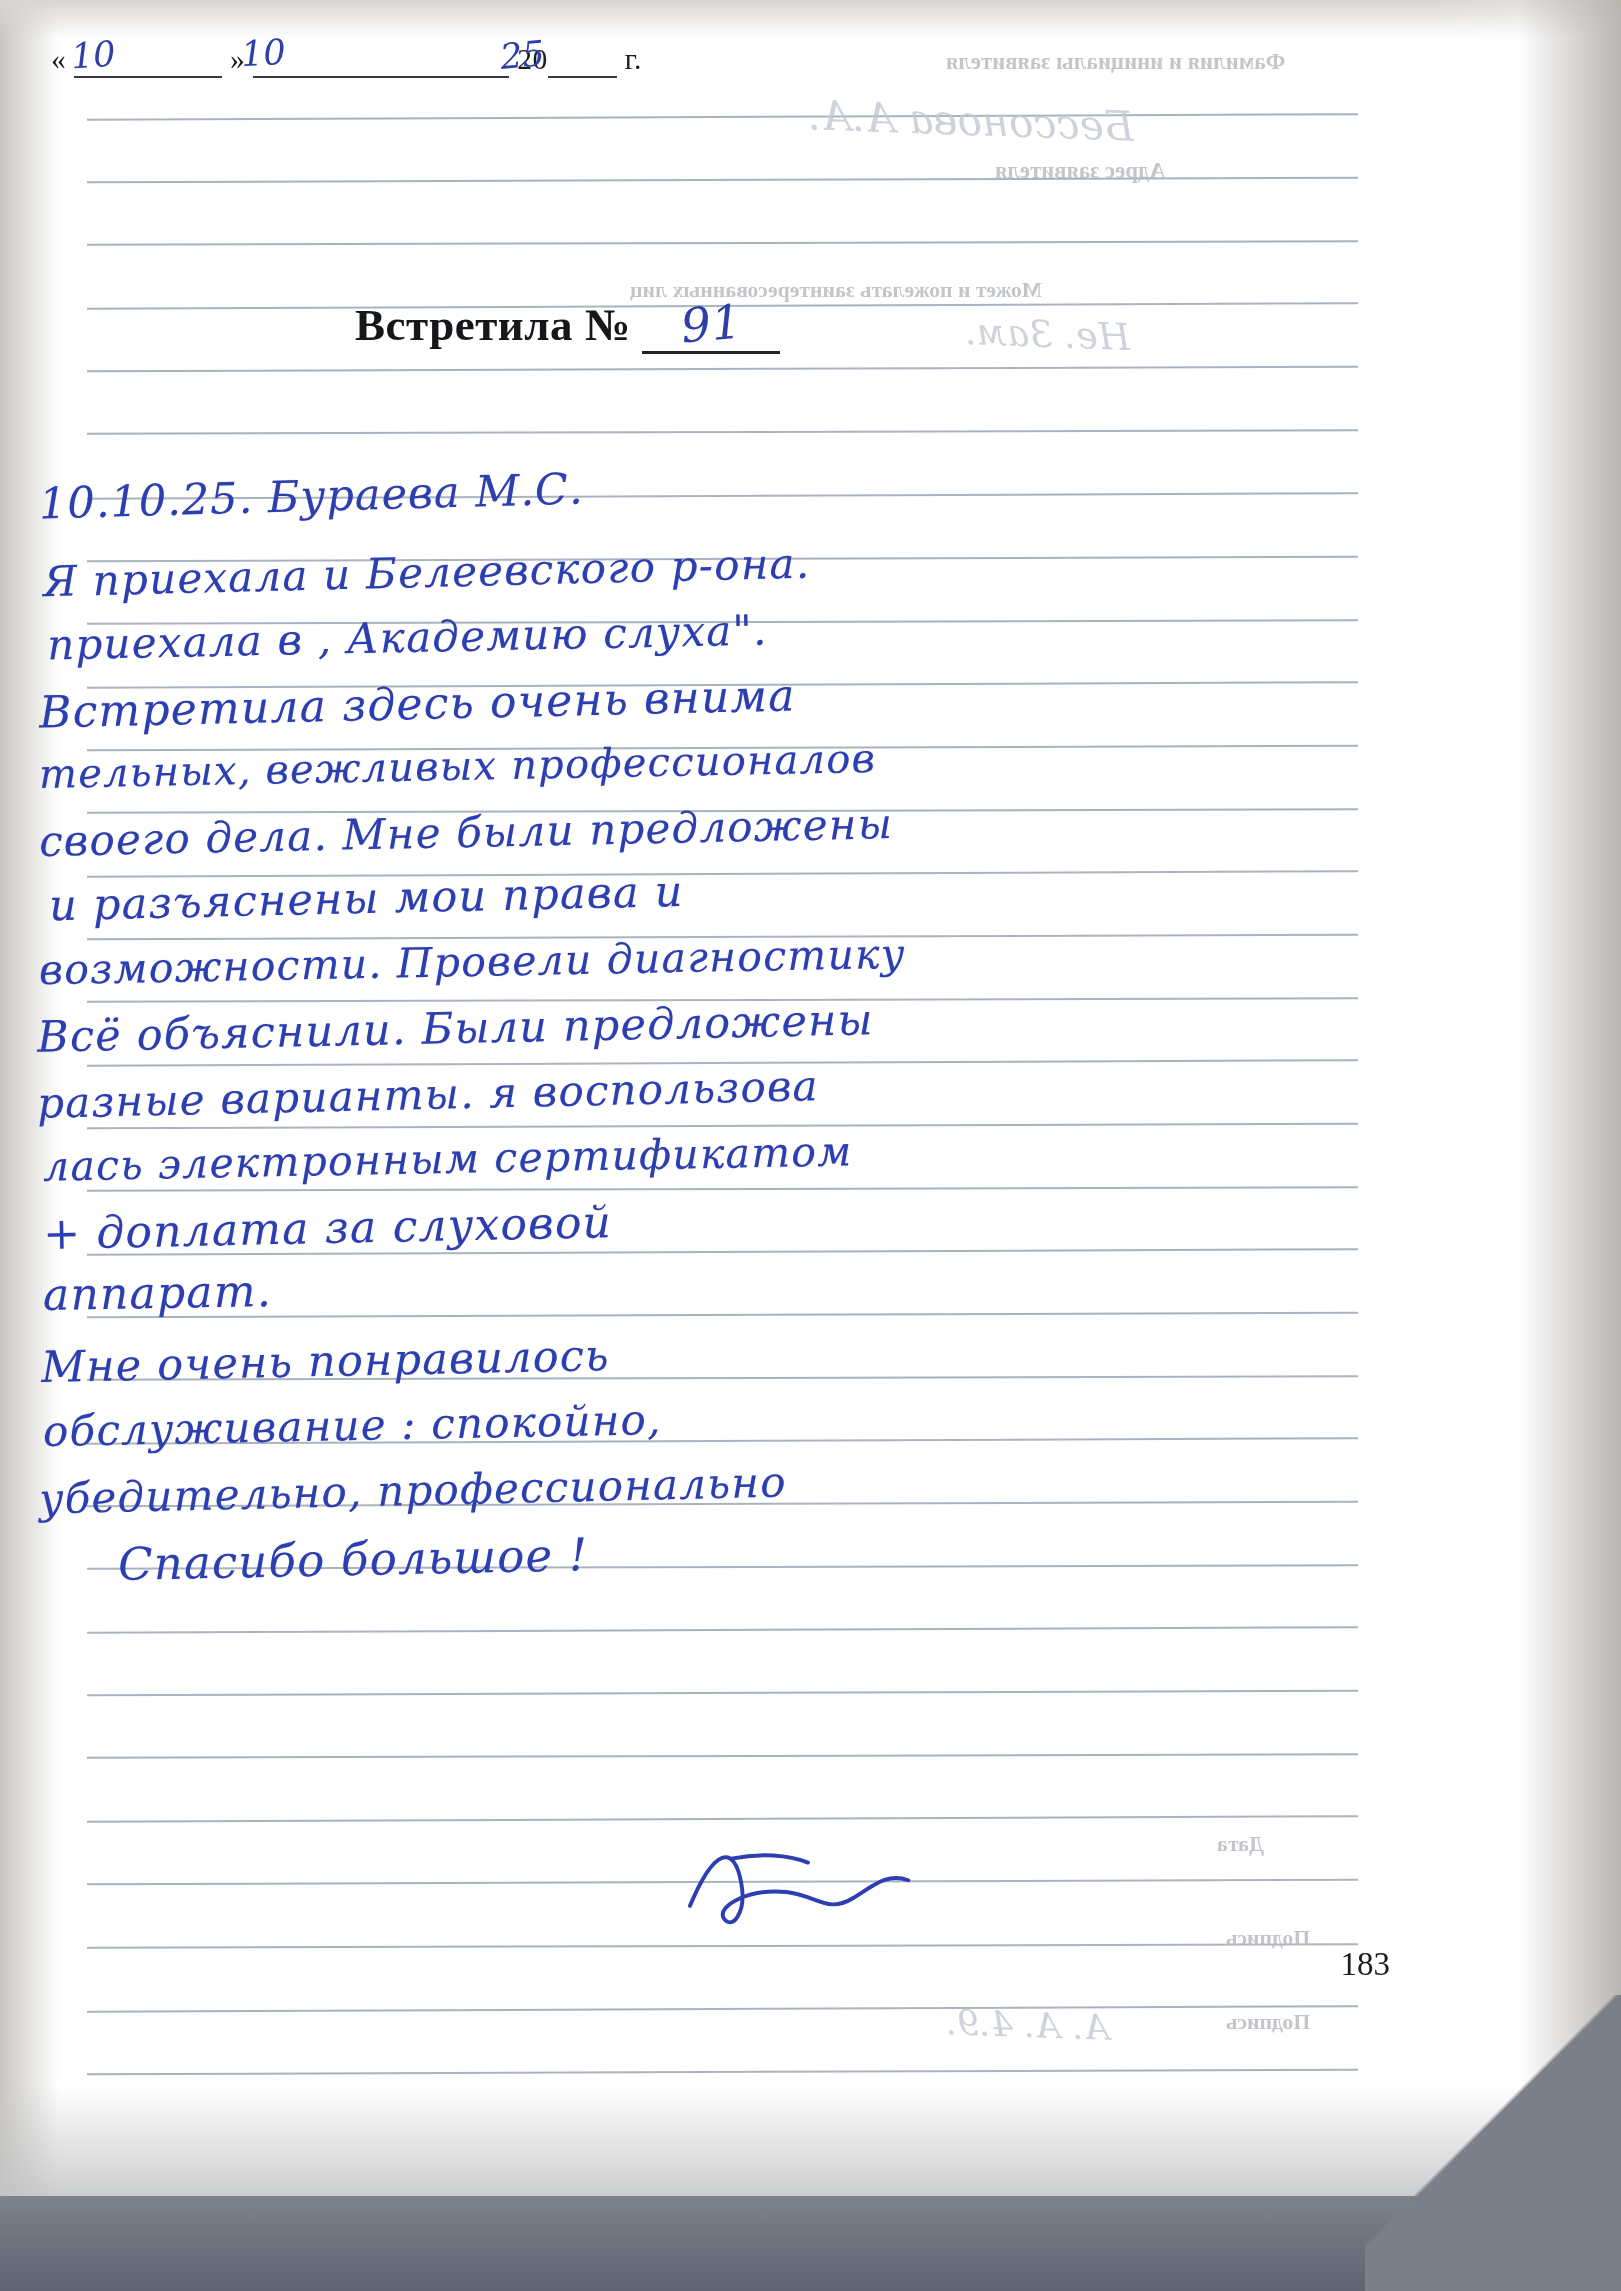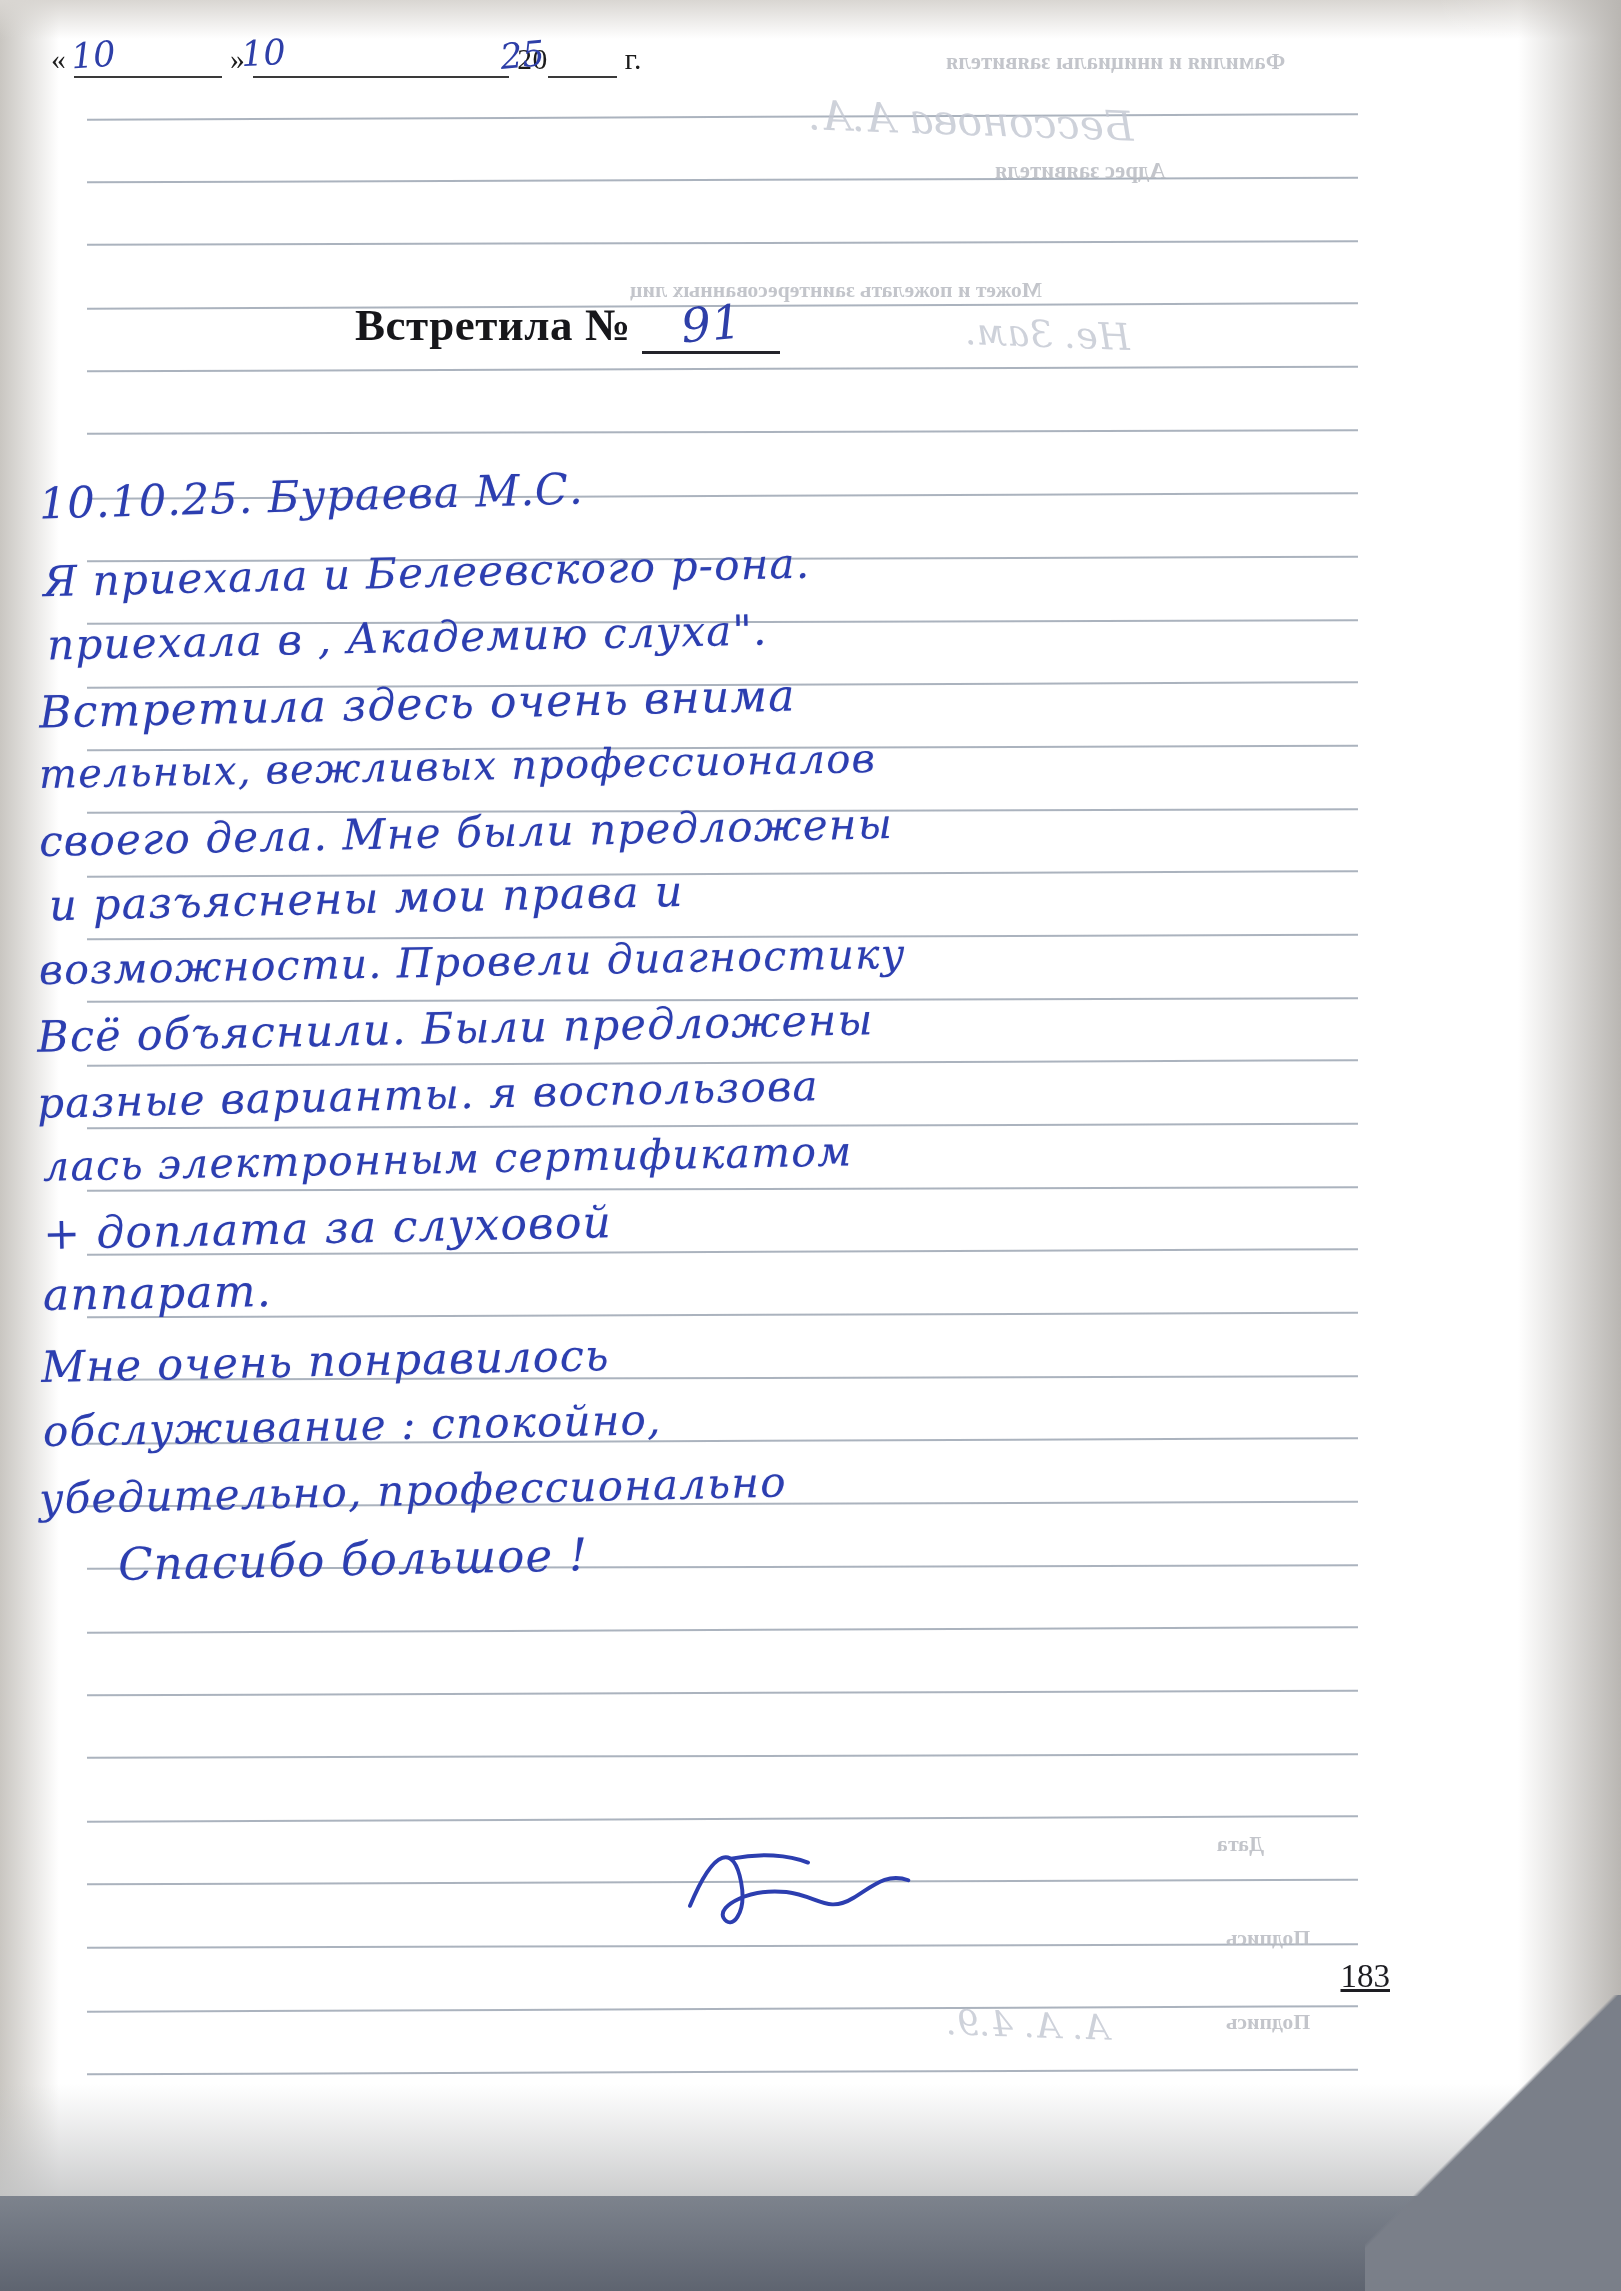--- a/index.html
+++ b/index.html
@@ -174,25 +174,24 @@
     font-style: italic;
     color: #2c3eb0;
     white-space: nowrap;
     text-shadow: 0 0 1px rgba(44,62,176,.35);
   }
 
   
   .page-number {
     position: absolute;
     right: 231px;
-    bottom: 296px;
+    bottom: 308px;
     font-size: 33px;
     color: #1d1d22;
     font-family: "Liberation Serif", serif;
-    text-decoration: underline;
   }
 
   
   .signature {
     position: absolute;
     left: 680px;
     top: 1837px;
   }
 </style>
 </head>

